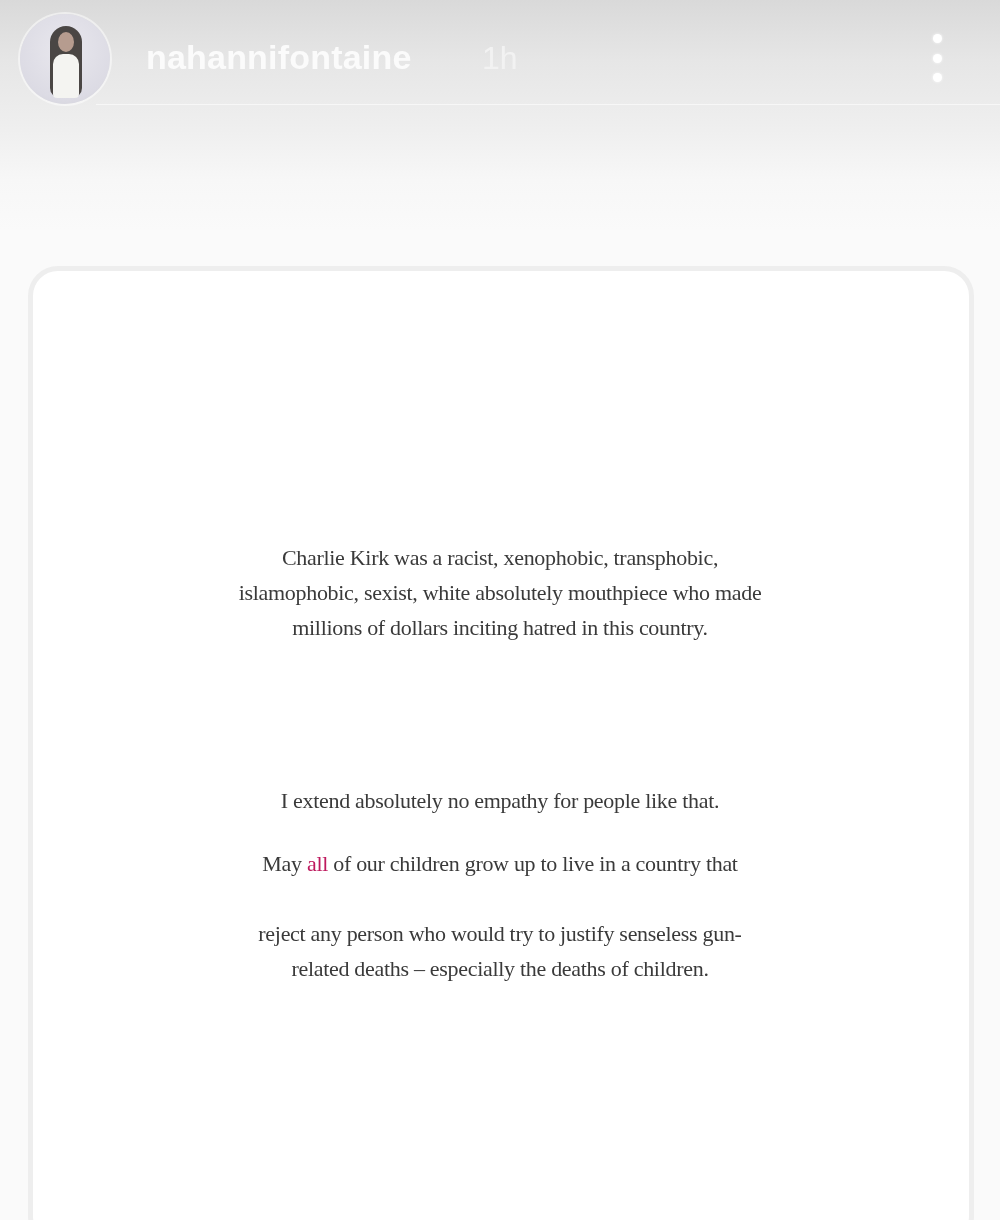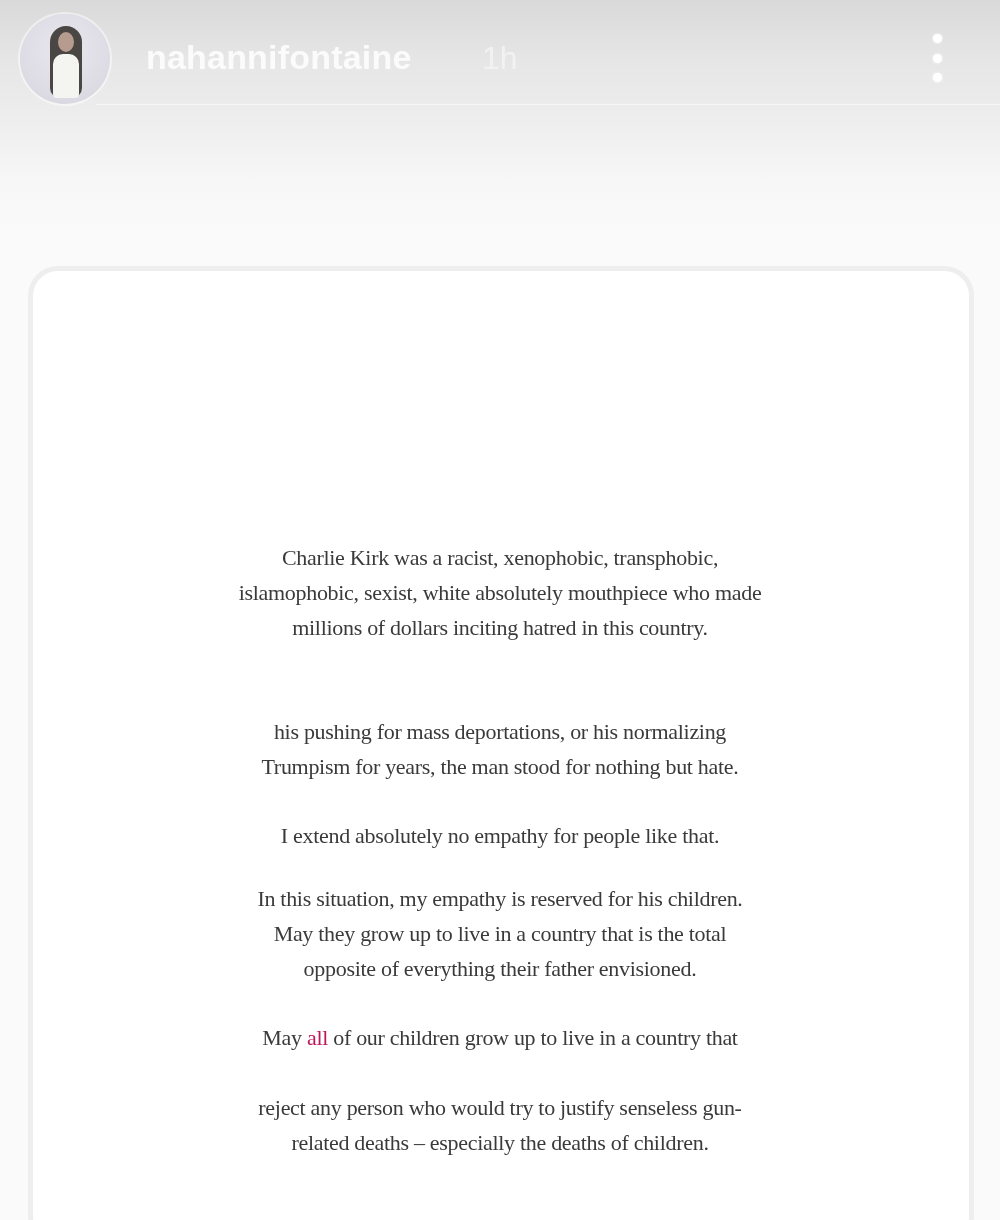--- a/index.html
+++ b/index.html
@@ -94,30 +94,24 @@
 <div class="card"></div>
 
 <div class="post-text" style="color: rgb(58, 58, 58);">
   <p>
     <span>Charlie Kirk was a racist, xenophobic, transphobic,</span><br>
     <span>islamophobic, sexist, white absolutely mouthpiece who made</span><br>
     <span>millions of dollars inciting hatred in this country.</span>
   </p>
   <p>
     <br>
-    <span>his pushing for mass deportations, or his normalizing</span><br>
-    <span>Trumpism for years, the man stood for nothing but hate.</span>
+    <br>
   </p>
   <p class="tight">
     <span>I extend absolutely no empathy for people like that.</span>
-  </p>
-  <p>
-    <span>In this situation, my empathy is reserved for his children.</span><br>
-    <span>May they grow up to live in a country that is the total</span><br>
-    <span>opposite of everything their father envisioned.</span>
   </p>
   <p>
     <span>May </span><span class="highlight" style="color: #be185d;">all</span><span> of our children grow up to live in a country that</span><br>
     <br>
     <span>reject any person who would try to justify senseless gun-</span><br>
     <span>related deaths – especially the deaths of children.</span>
   </p>
 </div>
 
 </body></html>

